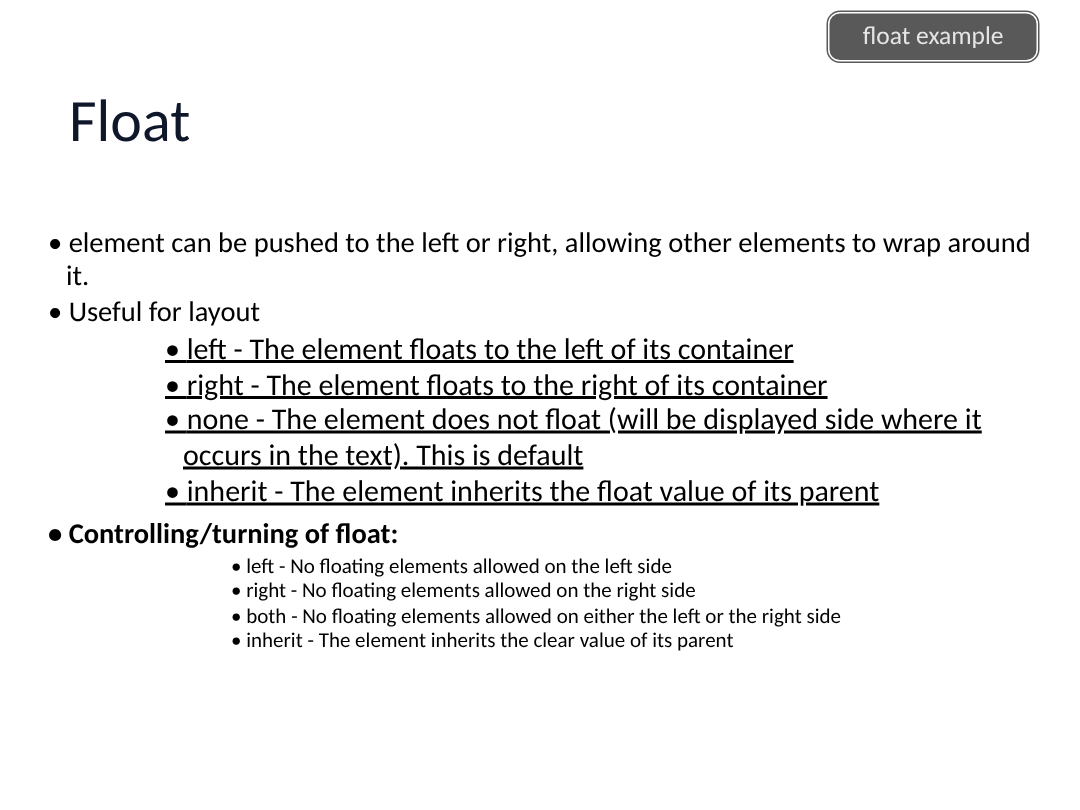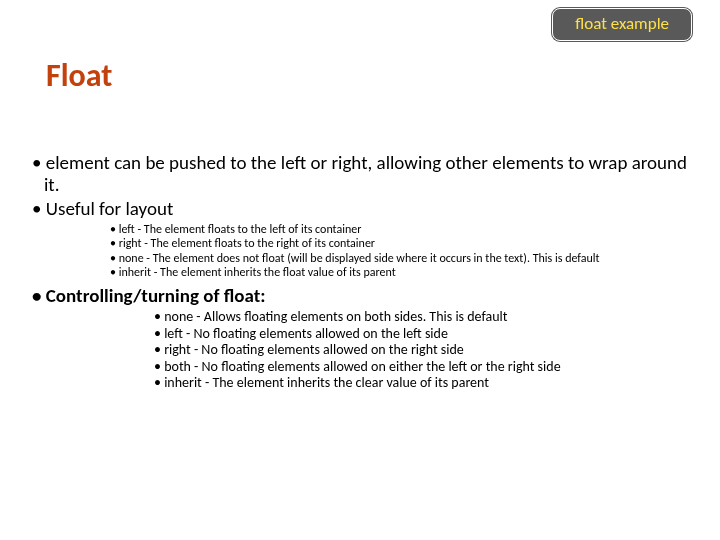--- a/index.html
+++ b/index.html
@@ -10,54 +10,55 @@
     font-family: Calibri, "Segoe UI", Arial, sans-serif;
     color: #000;
     position: relative;
     overflow: hidden;
   }
   .badge {
     position: absolute;
     top: 8px;
     right: 28px;
     background: #595959;
-    color: #fde047;
+    color: #e5e5e5;
     border: 1px solid #fff;
     border-radius: 8px;
     padding: 4px 22px 6px 22px;
     font-size: 17px;
     box-shadow: 0 0 0 1px #595959;
   }
   .title {
     position: absolute;
     top: 56px;
     left: 46px;
-    font-size: 32px;
-    font-weight: 700;
-    color: #c2410c;
+    font-size: 40px;
+    font-weight: 400;
+    color: #0f172a;
   }
   .content {
     position: absolute;
     top: 152px;
     left: 30px;
     right: 30px;
   }
   .b1 {
     font-size: 19px;
     line-height: 1.18;
     margin-bottom: 1px;
     padding-left: 14px;
     text-indent: -12px;
   }
   .b1::before { content: "• "; }
   .b2 {
-    font-size: 12px;
+    font-size: 20px;
     line-height: 1.18;
     padding-left: 92px;
     text-indent: -12px;
+    text-decoration: underline;
   }
   .b2::before { content: "• "; }
   .b3 {
     font-size: 14px;
     line-height: 1.18;
     padding-left: 136px;
     text-indent: -12px;
   }
   .b3::before { content: "• "; }
   .gap-sm { margin-top: 2px; }
@@ -70,18 +71,17 @@
 <div class="title">Float</div>
 
 <div class="content">
   <div class="b1">element can be pushed to the left or right, allowing other elements to wrap around it.</div>
   <div class="b1">Useful for layout</div>
   <div class="b2 gap-sm">left - The element floats to the left of its container</div>
   <div class="b2">right - The element floats to the right of its container</div>
   <div class="b2">none - The element does not float (will be displayed side where it occurs in the text). This is default</div>
   <div class="b2">inherit - The element inherits the float value of its parent</div>
   <div class="b1 gap-md">Controlling/turning of float:</div>
-  <div class="b3 gap-sm">none - Allows floating elements on both sides. This is default</div>
   <div class="b3">left - No floating elements allowed on the left side</div>
   <div class="b3">right - No floating elements allowed on the right side</div>
   <div class="b3">both - No floating elements allowed on either the left or the right side</div>
   <div class="b3">inherit - The element inherits the clear value of its parent</div>
 </div>
 
 </body></html>

